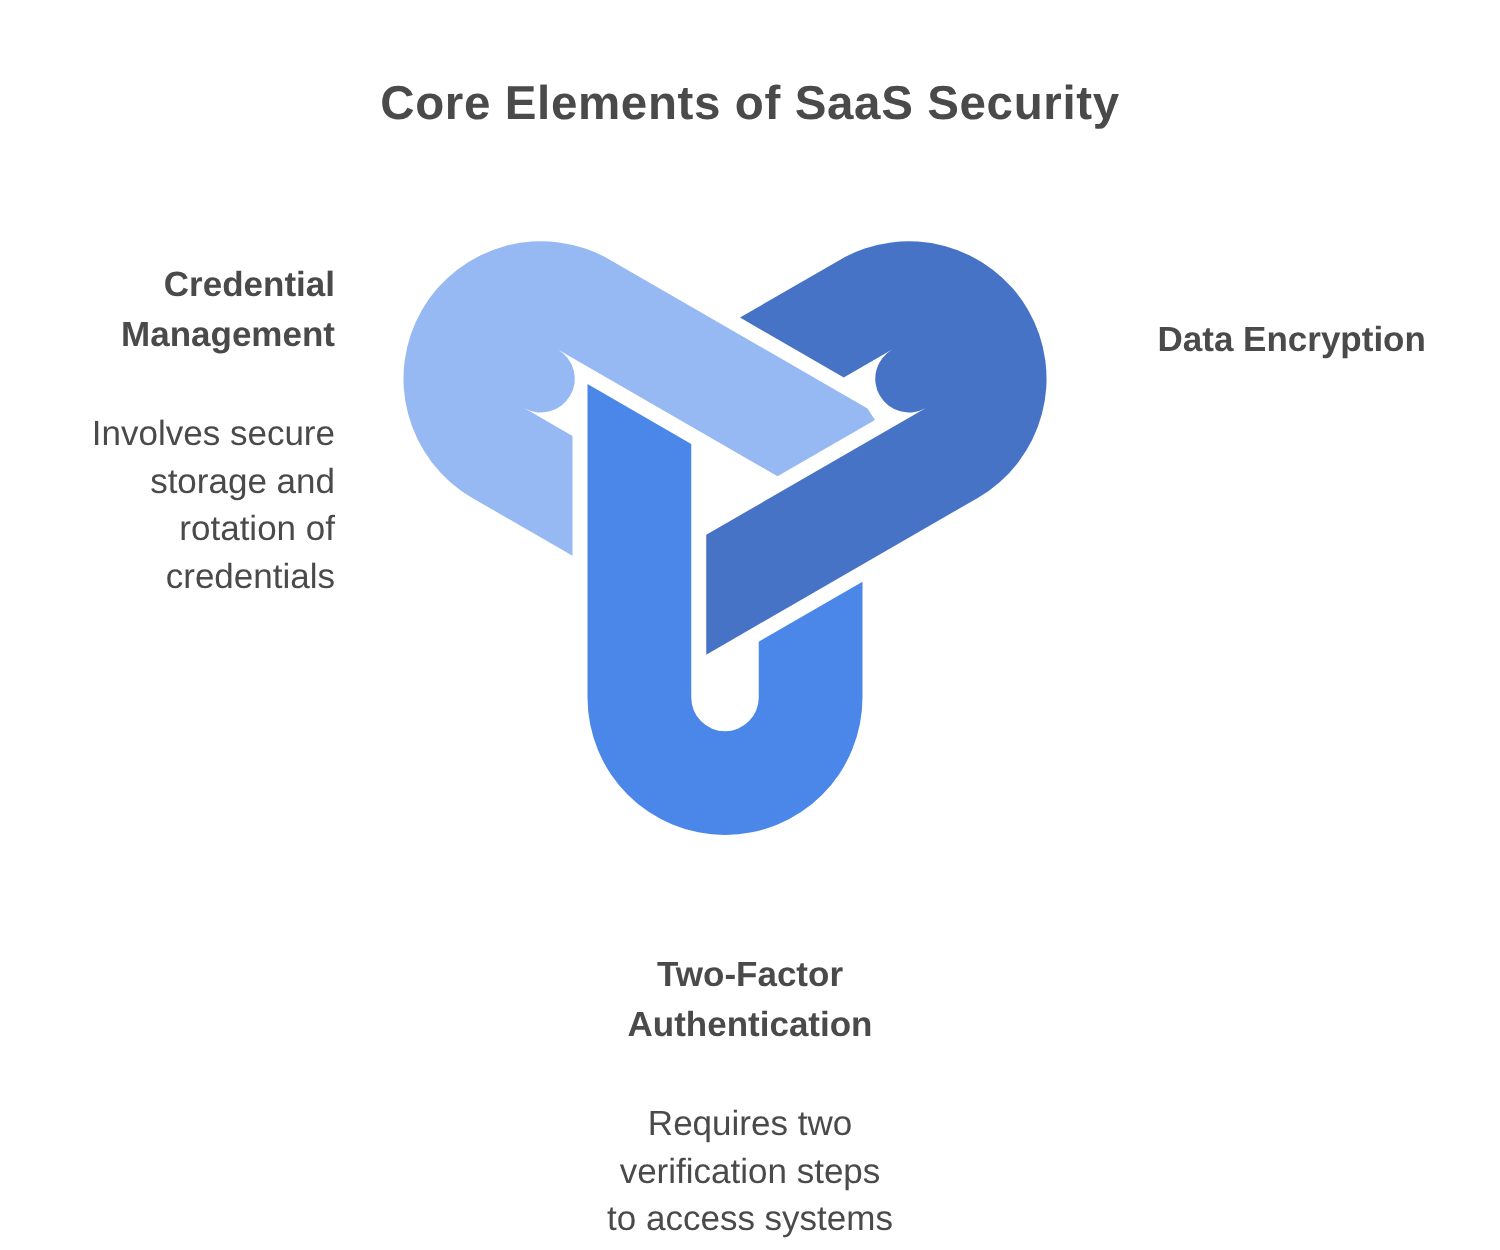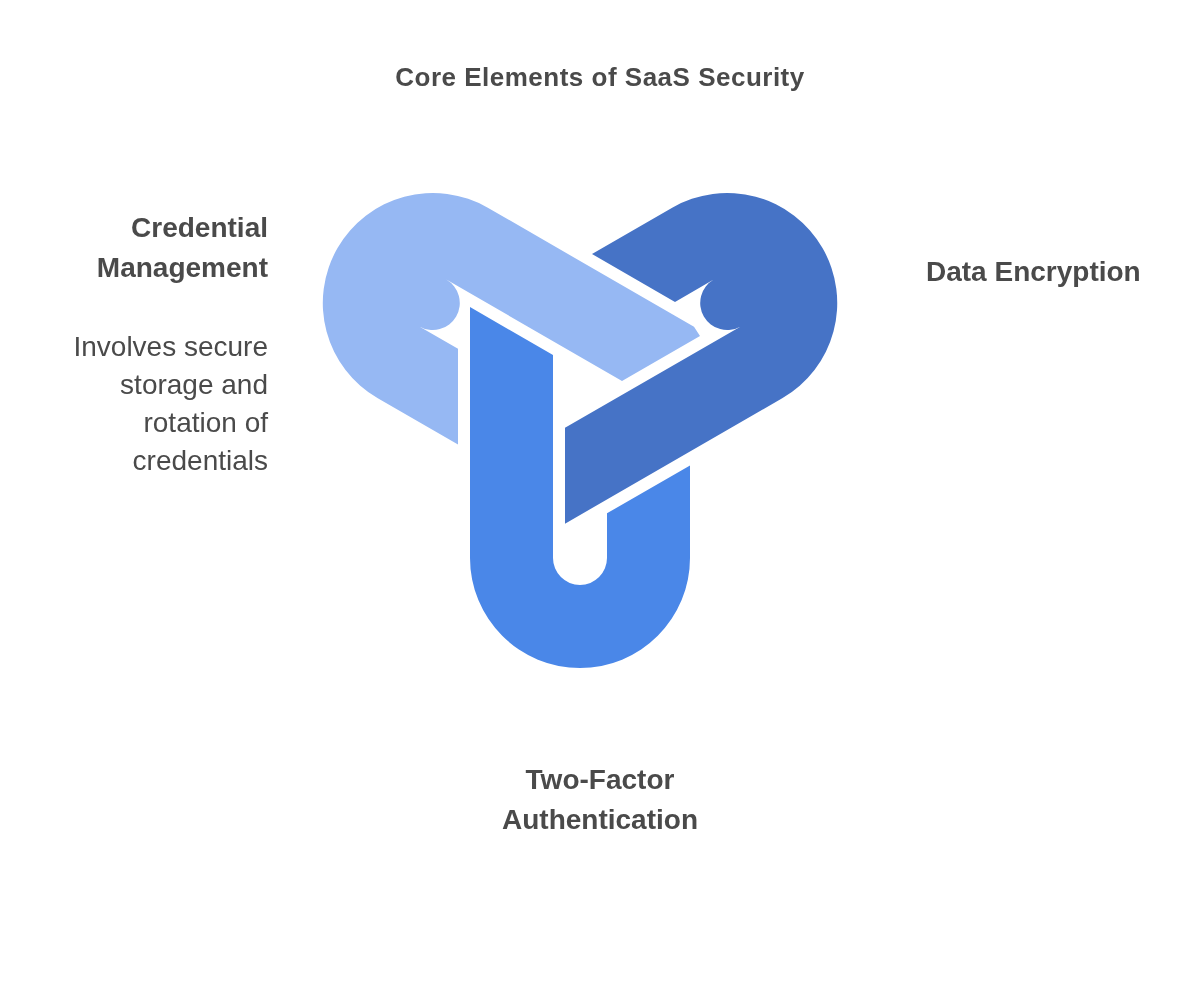--- a/index.html
+++ b/index.html
@@ -14,21 +14,21 @@
     background: #ffffff;
     overflow: hidden;
     font-family: "Liberation Sans", sans-serif;
   }
   .title {
     position: absolute;
     top: 62px;
     left: 0;
     right: 0;
     text-align: center;
-    font-size: 26px;
+    font-size: 38px;
     font-weight: bold;
     color: #4a4a4a;
     letter-spacing: 0.5px;
   }
   .knot-svg {
     position: absolute;
     top: 0;
     left: 0;
   }
   .node {
@@ -120,15 +120,18 @@
 credentials</p>
   </div>
 
   <div class="node node-right">
     <p class="heading">Data Encryption</p>
   </div>
 
   <div class="node node-bottom">
     <p class="heading">Two-Factor
 Authentication</p>
+    <p class="body">Requires two
+verification steps
+to access systems</p>
   </div>
 
 </div>
 
 </body></html>

